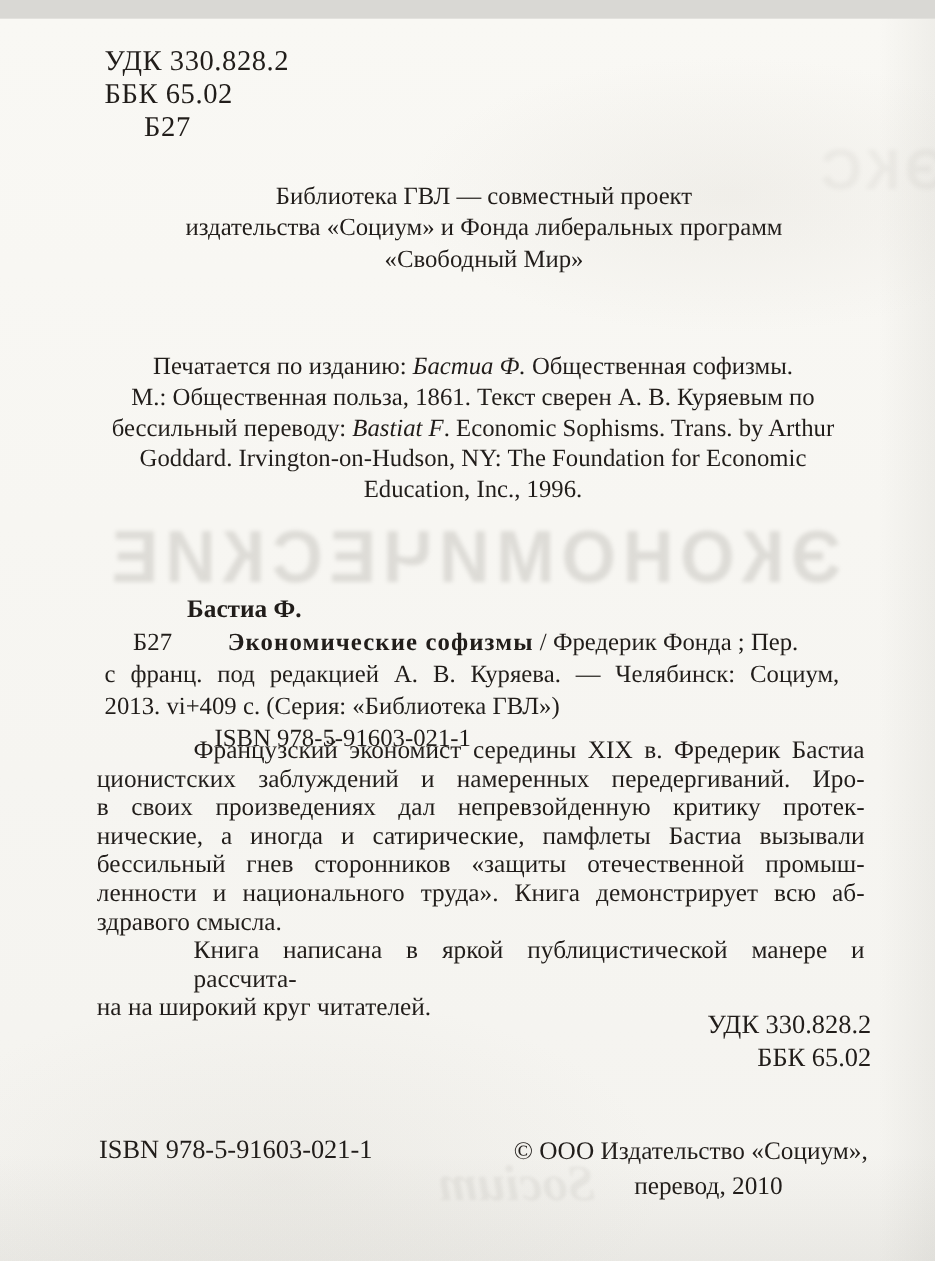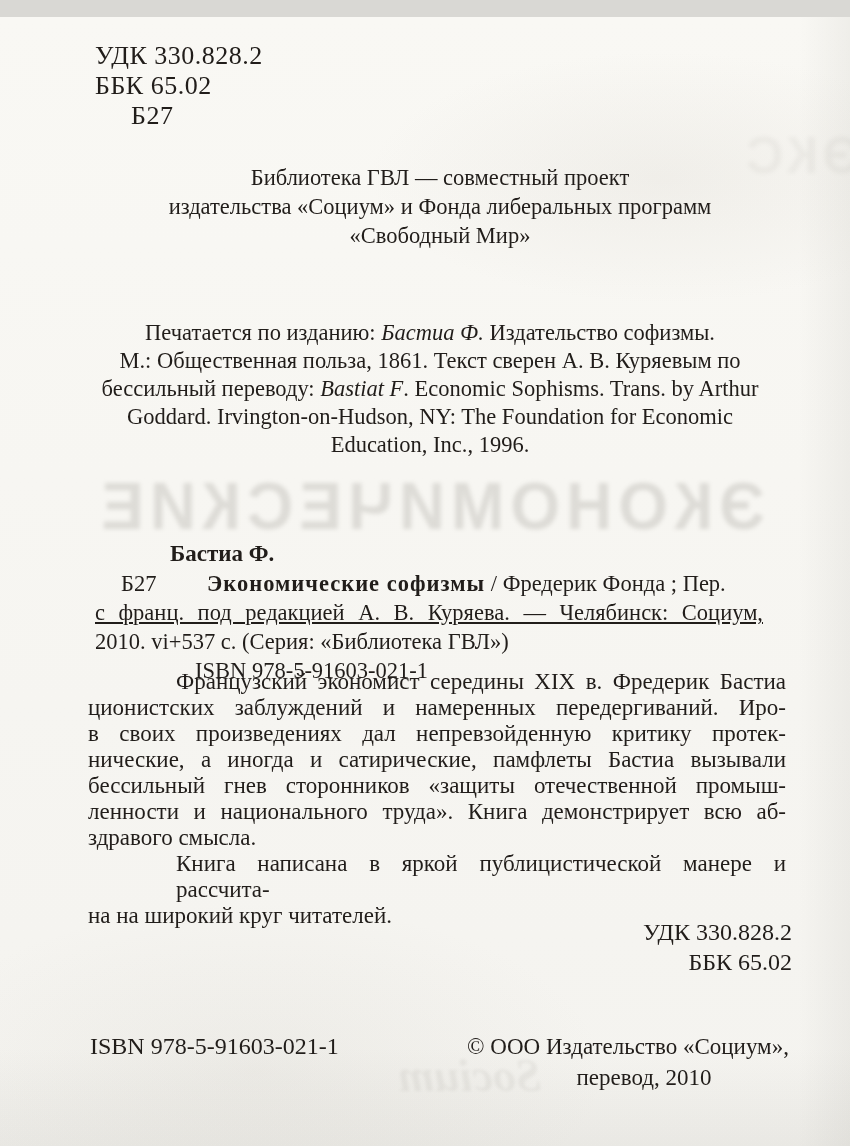--- a/index.html
+++ b/index.html
@@ -94,21 +94,21 @@
   .catalog .title { font-weight: bold; letter-spacing: 1px; }
   .catalog .isbn-line { padding-left: 100px; }
 
   
   .annotation {
     left: 88px; top: 652px; width: 698px;
     font-size: 23px; line-height: 26px;
   }
   .annotation .indent { padding-left: 88px; }
   .j { text-align: justify; text-align-last: justify; }
-  .catalog .j { text-align: justify; text-align-last: justify; text-decoration: underline; }
+  .catalog .j { text-align: justify; text-align-last: justify; }
 
   
   .bottom-codes {
     right: 58px; top: 900px;
     text-align: right;
     font-size: 24px; line-height: 30px;
   }
 
   
   .footer-isbn {
@@ -136,34 +136,34 @@
     <div class="code-b27">Б27</div>
   </div>
 
   <div class="abs series-note">
     <div>Библиотека ГВЛ — совместный проект</div>
     <div>издательства «Социум» и Фонда либеральных программ</div>
     <div>«Свободный Мир»</div>
   </div>
 
   <div class="abs edition-note">
-    <div><span>Печатается по изданию: </span><span class="it">Бастиа Ф.</span><span> Издательство софизмы.</span></div>
+    <div><span>Печатается по изданию: </span><span class="it">Бастиа Ф.</span><span> Общественная софизмы.</span></div>
     <div>М.: Общественная польза, 1861. Текст сверен А. В. Куряевым по</div>
     <div><span>бессильный переводу: </span><span class="it">Bastiat F</span><span>. Economic Sophisms. Trans. by Arthur</span></div>
     <div>Goddard. Irvington-on-Hudson, NY: The Foundation for Economic</div>
     <div>Education, Inc., 1996.</div>
   </div>
 
   <div class="abs author-heading">Бастиа Ф.</div>
 
   <div class="abs catalog">
     <div class="code-mark">Б27</div>
     <div class="l1"><span class="title">Экономические софизмы</span><span> / Фредерик Фонда ; Пер.</span></div>
     <div class="j">с франц. под редакцией А. В. Куряева. — Челябинск: Социум,</div>
-    <div>2010. vi+537 с. (Серия: «Библиотека ГВЛ»)</div>
+    <div>2013. vi+409 с. (Серия: «Библиотека ГВЛ»)</div>
     <div class="isbn-line">ISBN 978-5-91603-021-1</div>
   </div>
 
   <div class="abs annotation">
     <div class="indent j">Французский экономист середины XIX в. Фредерик Бастиа</div>
     <div class="j">ционистских заблуждений и намеренных передергиваний. Иро-</div>
     <div class="j">в своих произведениях дал непревзойденную критику протек-</div>
     <div class="j">нические, а иногда и сатирические, памфлеты Бастиа вызывали</div>
     <div class="j">бессильный гнев сторонников «защиты отечественной промыш-</div>
     <div class="j">ленности и национального труда». Книга демонстрирует всю аб-</div>

